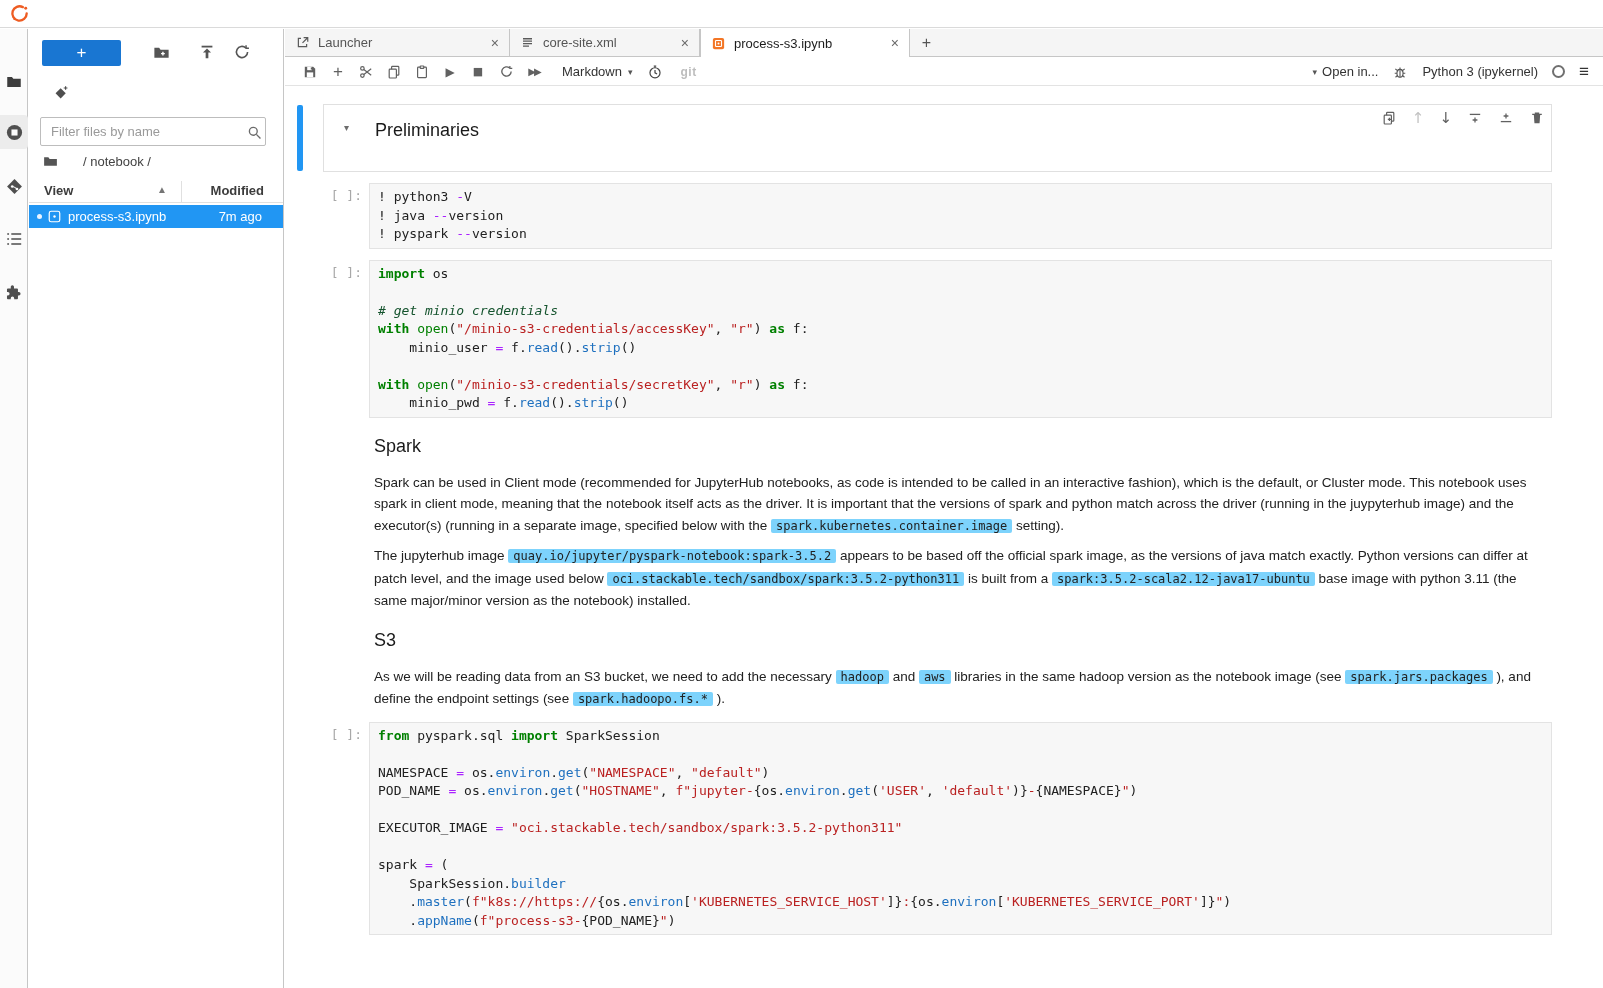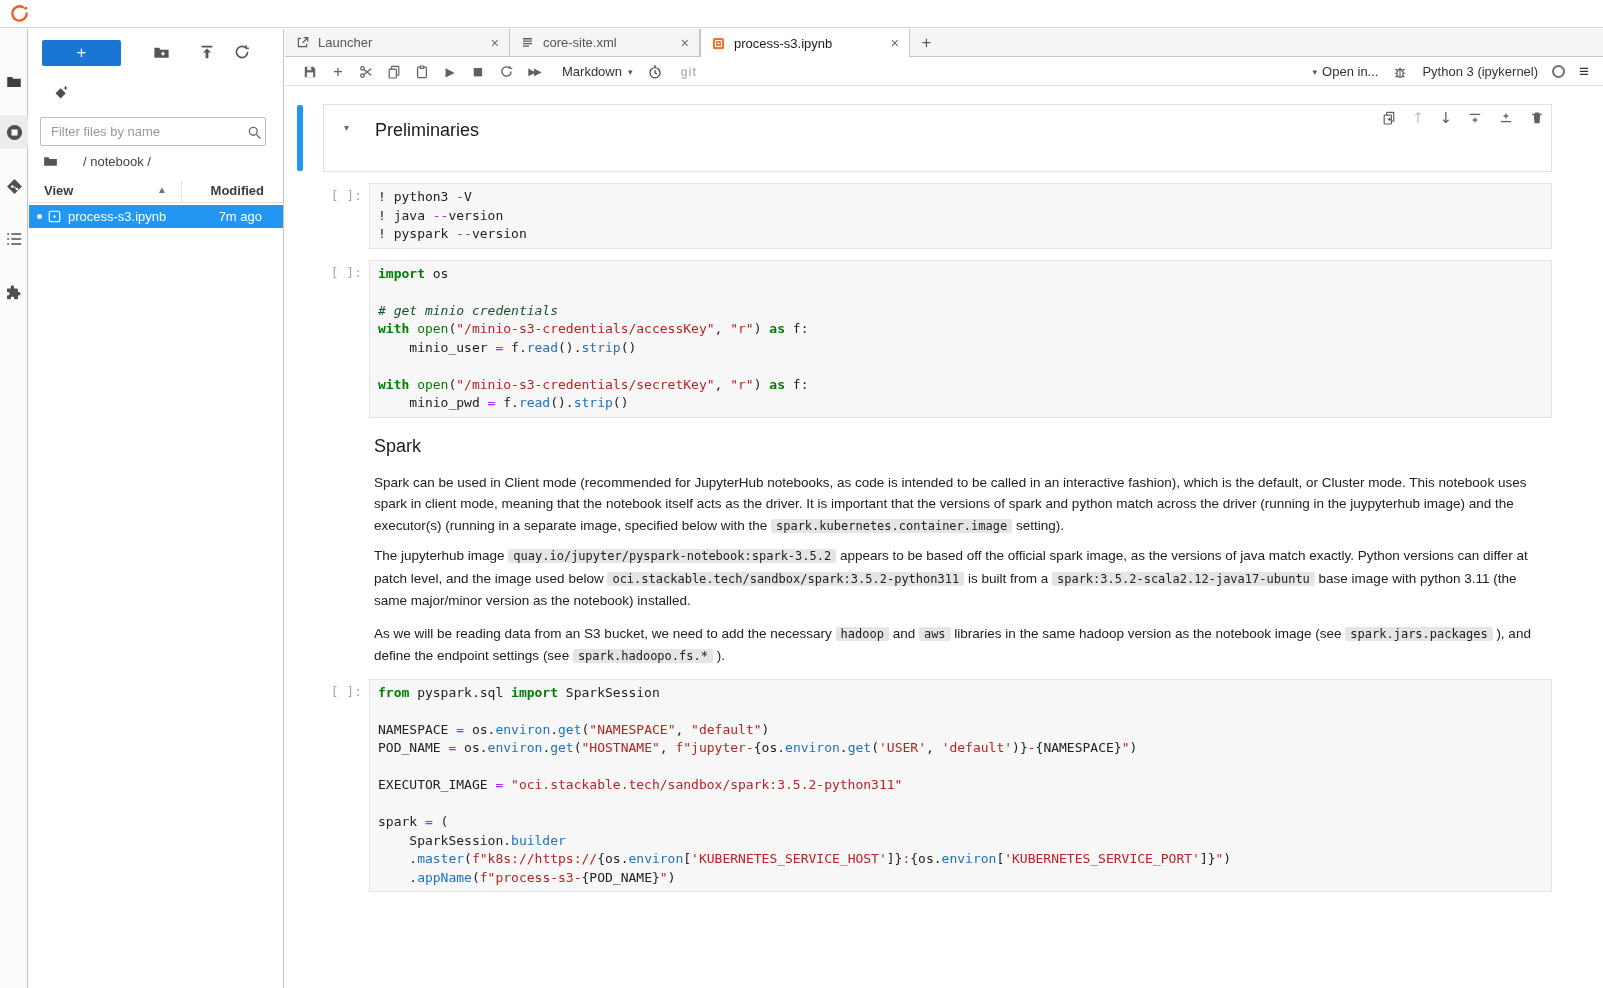--- a/index.html
+++ b/index.html
@@ -76,21 +76,21 @@
   .cell-bar { position:absolute; left:-26px; top:1px; bottom:1px; width:6px; border-radius:2px; background:#2196f3; }
 
   .md-box { padding-left:51px; }
   .md-box.boxed { border:1px solid #e0e0e0; background:#fff; padding:9px 16px 15px 51px; }
   .collapser { position:absolute; left:21px; top:20px; font-size:10px; color:#6d6d6d; cursor:pointer; }
   .md-box.boxed .collapser { top:18px; }
   .md-heading { font-size:18px; font-weight:500; color:#1a1a1a; line-height:32px; margin:0 0 10px 0;
                 font-family:"Liberation Sans",sans-serif; }
   .cell + .cell .md-heading { margin-top:12px; }
   .md-para { font-size:13.5px; line-height:21.5px; color:#212121; margin:8px 0 0 0; max-width:1182px; }
-  .inline-code { font-family:"DejaVu Sans Mono",monospace; font-size:12px; background:#e5e5e5;
+  .inline-code { font-family:"DejaVu Sans Mono",monospace; font-size:12px; background:#7dd3fc;
                  padding:0 5px; border-radius:2px; white-space:nowrap; }
 
   .code-row { display:flex; align-items:flex-start; }
   .prompt { flex:none; width:46px; text-align:right; padding-right:7px; padding-top:5px;
             font-family:"DejaVu Sans Mono",monospace; font-size:13px; color:#a8a8a8; }
   .code-box { flex:1; background:#f7f7f7; border:1px solid #e3e3e3; padding:4px 8px;
               font-family:"DejaVu Sans Mono",monospace; font-size:13px; line-height:18.5px;
               white-space:pre; overflow:hidden; color:#212121; }
   .tok-kw { color:#008000; font-weight:bold; }
   .tok-bi { color:#008000; }
@@ -389,20 +389,21 @@
         </div>
         <div class="cell">
           <div class="md-box">
             <div class="md-heading">Spark</div>
             <p class="md-para">Spark can be used in Client mode (recommended for JupyterHub notebooks, as code is intended to be called in an interactive fashion), which is the default, or Cluster mode. This notebook uses spark in client mode, meaning that the notebook itself acts as the driver. It is important that the versions of spark and python match across the driver (running in the juypyterhub image) and the executor(s) (running in a separate image, specified below with the <code class="inline-code">spark.kubernetes.container.image</code> setting).</p>
             <p class="md-para">The jupyterhub image <code class="inline-code">quay.io/jupyter/pyspark-notebook:spark-3.5.2</code> appears to be based off the official spark image, as the versions of java match exactly. Python versions can differ at patch level, and the image used below <code class="inline-code">oci.stackable.tech/sandbox/spark:3.5.2-python311</code> is built from a <code class="inline-code">spark:3.5.2-scala2.12-java17-ubuntu</code> base image with python 3.11 (the same major/minor version as the notebook) installed.</p>
           </div>
         </div>
         <div class="cell">
           <div class="md-box">
+            <div class="md-heading">S3</div>
             <p class="md-para">As we will be reading data from an S3 bucket, we need to add the necessary <code class="inline-code">hadoop</code> and <code class="inline-code">aws</code> libraries in the same hadoop version as the notebook image (see <code class="inline-code">spark.jars.packages</code> ), and define the endpoint settings (see <code class="inline-code">spark.hadoopo.fs.*</code> ).</p>
           </div>
         </div>
         <div class="cell">
           <div class="code-row">
             <div class="prompt">[ ]:</div>
             <pre class="code-box"><span class="tok-kw">from</span> pyspark.sql <span class="tok-kw">import</span> SparkSession
 
 NAMESPACE <span class="tok-op">=</span> os.<span class="tok-prop">environ</span>.<span class="tok-prop">get</span>(<span class="tok-str">"NAMESPACE"</span>, <span class="tok-str">"default"</span>)
 POD_NAME <span class="tok-op">=</span> os.<span class="tok-prop">environ</span>.<span class="tok-prop">get</span>(<span class="tok-str">"HOSTNAME"</span>, <span class="tok-str">f"jupyter-</span>{os.<span class="tok-prop">environ</span>.<span class="tok-prop">get</span>(<span class="tok-str">'USER'</span>, <span class="tok-str">'default'</span>)}<span class="tok-str">-</span>{NAMESPACE}<span class="tok-str">"</span>)

